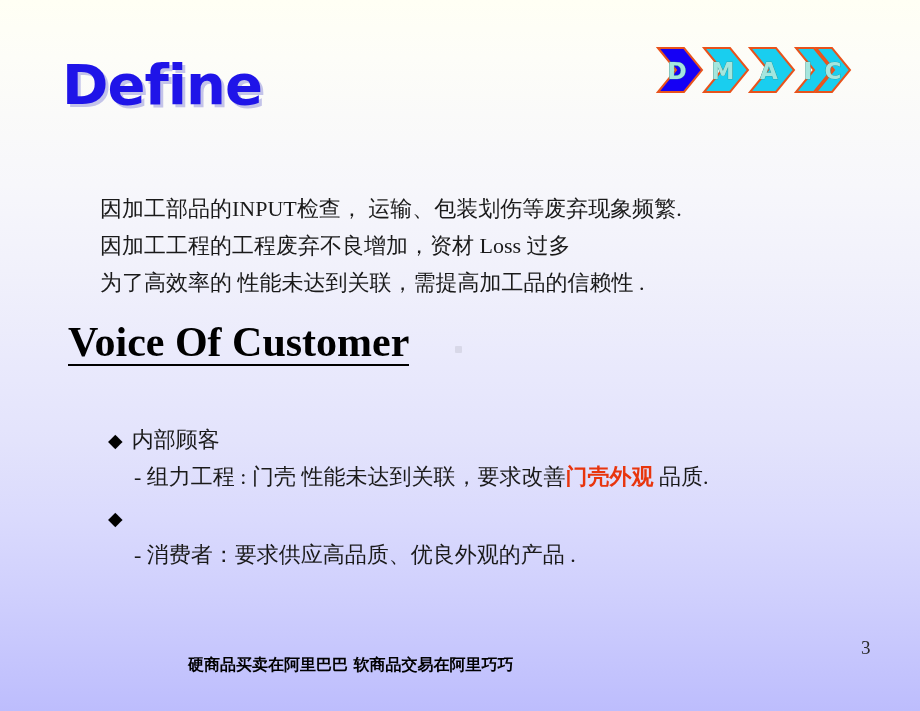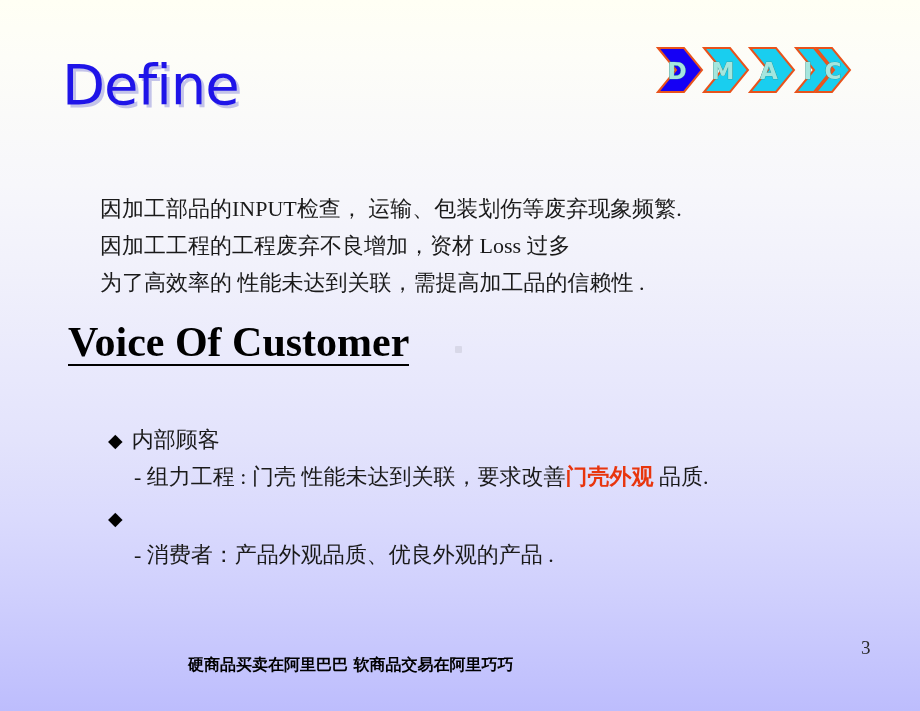--- a/index.html
+++ b/index.html
@@ -31,21 +31,21 @@
         #bdbdfd 100%);
     box-sizing: border-box;
   }
 
   
   #define-title {
     position: absolute;
     left: 62px;
     top: 54px;
     font-family: "DejaVu Sans", "Liberation Sans", sans-serif;
-    font-weight: normal;
+    font-weight: bold;
     font-size: 56px;
     line-height: 62px;
     letter-spacing: -1px;
     color: #1f14e8;
     text-shadow: 3px 3px 0 rgba(150,150,220,0.55);
     white-space: nowrap;
   }
 
   
   #dmaic-logo {
@@ -226,21 +226,21 @@
       <div class="sub-row">
         <span>- 组力工程 : 门壳 性能未达到关联，要求改善</span><span class="emphasis-red">门壳外观</span><span> 品质.</span>
       </div>
     </div>
 
     <div class="bullet-group">
       <div class="bullet-row">
         <span class="bullet-diamond">◆</span>
       </div>
       <div class="sub-row">
-        <span>- 消费者：产品外观品质、优良外观的产品 .</span><span class="emphasis-red"></span><span></span>
+        <span>- 消费者：要求供应高品质、优良外观的产品 .</span><span class="emphasis-red"></span><span></span>
       </div>
     </div>
 
   </div>
 
   <div id="footer-text">硬商品买卖在阿里巴巴  软商品交易在阿里巧巧</div>
 
   <div id="page-number">3</div>
 
 </div>

